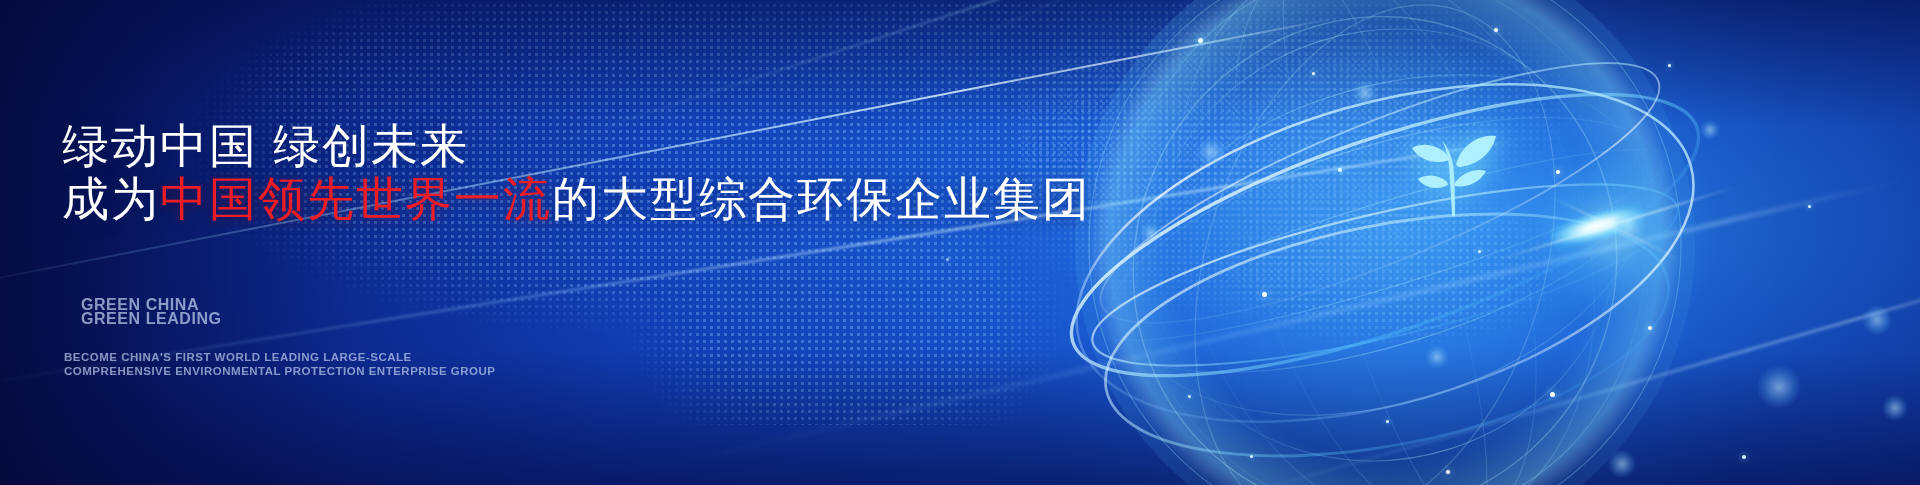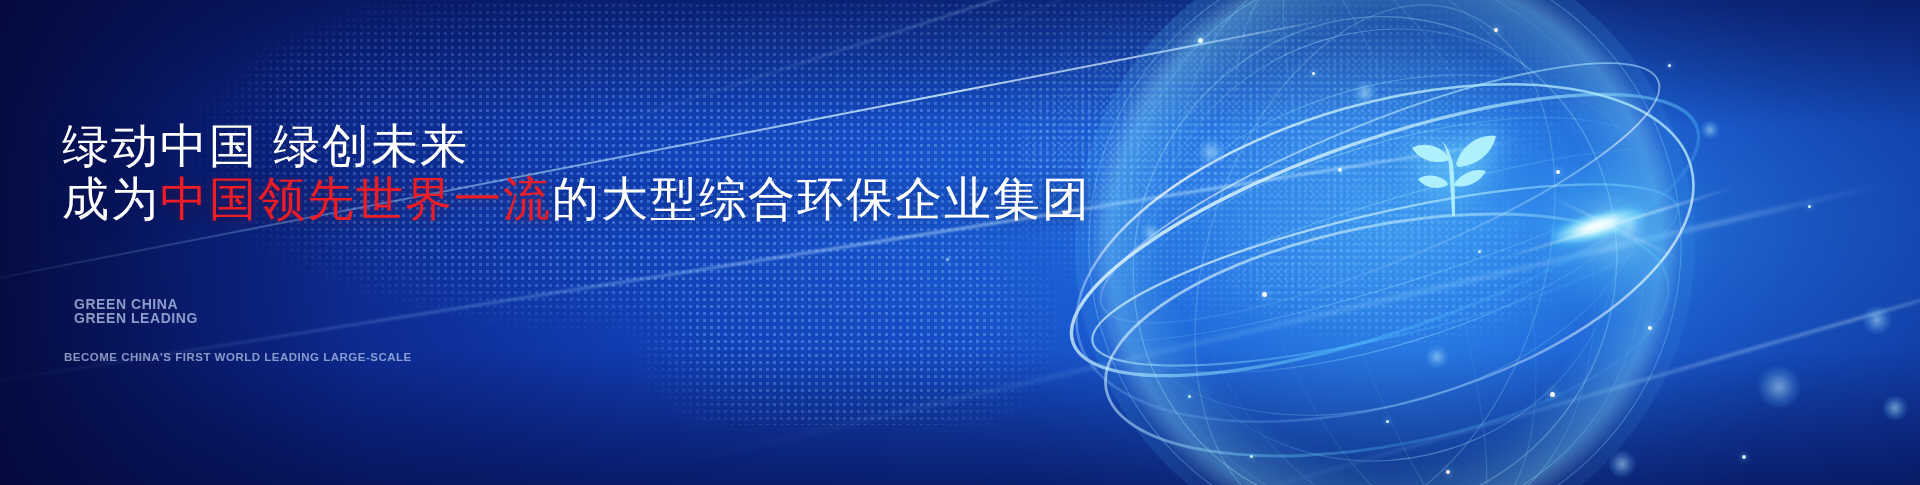--- a/index.html
+++ b/index.html
@@ -131,22 +131,22 @@
     text-shadow:0 2px 16px rgba(6,20,90,.65);
   }
   #headline-2{
     position:absolute;left:0;top:135px;
     font-size:47px;line-height:1;letter-spacing:2px;color:#ffffff;
     font-weight:400;white-space:nowrap;
     text-shadow:0 2px 16px rgba(6,20,90,.65);
   }
   #headline-2 .hl{color:#ee1c25;text-shadow:0 2px 14px rgba(90,0,10,.45);}
   #sub-en{
-    position:absolute;left:12px;top:258px;
-    font-size:14px;line-height:13.5px;font-weight:700;letter-spacing:.55px;
+    position:absolute;left:19px;top:258px;
+    font-size:16px;line-height:13.5px;font-weight:700;letter-spacing:.55px;
     color:rgba(196,212,244,.70);
   }
   #sub-en div{white-space:nowrap;}
   #tagline-en{
     position:absolute;left:2px;top:311px;
     font-size:11.5px;line-height:13.5px;font-weight:700;letter-spacing:.5px;
     color:rgba(196,212,244,.68);
   }
   #tagline-en div{white-space:nowrap;}
 </style>
@@ -281,16 +281,17 @@
 
     <div id="headline-2"><span>成为</span><span class="hl">中国领先世界一流</span><span>的大型综合环保企业集团</span></div>
 
     <div id="sub-en">
       <div>GREEN CHINA</div>
       <div>GREEN LEADING</div>
     </div>
 
     <div id="tagline-en">
       <div>BECOME CHINA'S FIRST WORLD LEADING LARGE-SCALE</div>
+      <div>COMPREHENSIVE ENVIRONMENTAL PROTECTION ENTERPRISE GROUP</div>
     </div>
 
   </div>
 </div>
 
 </body></html>

